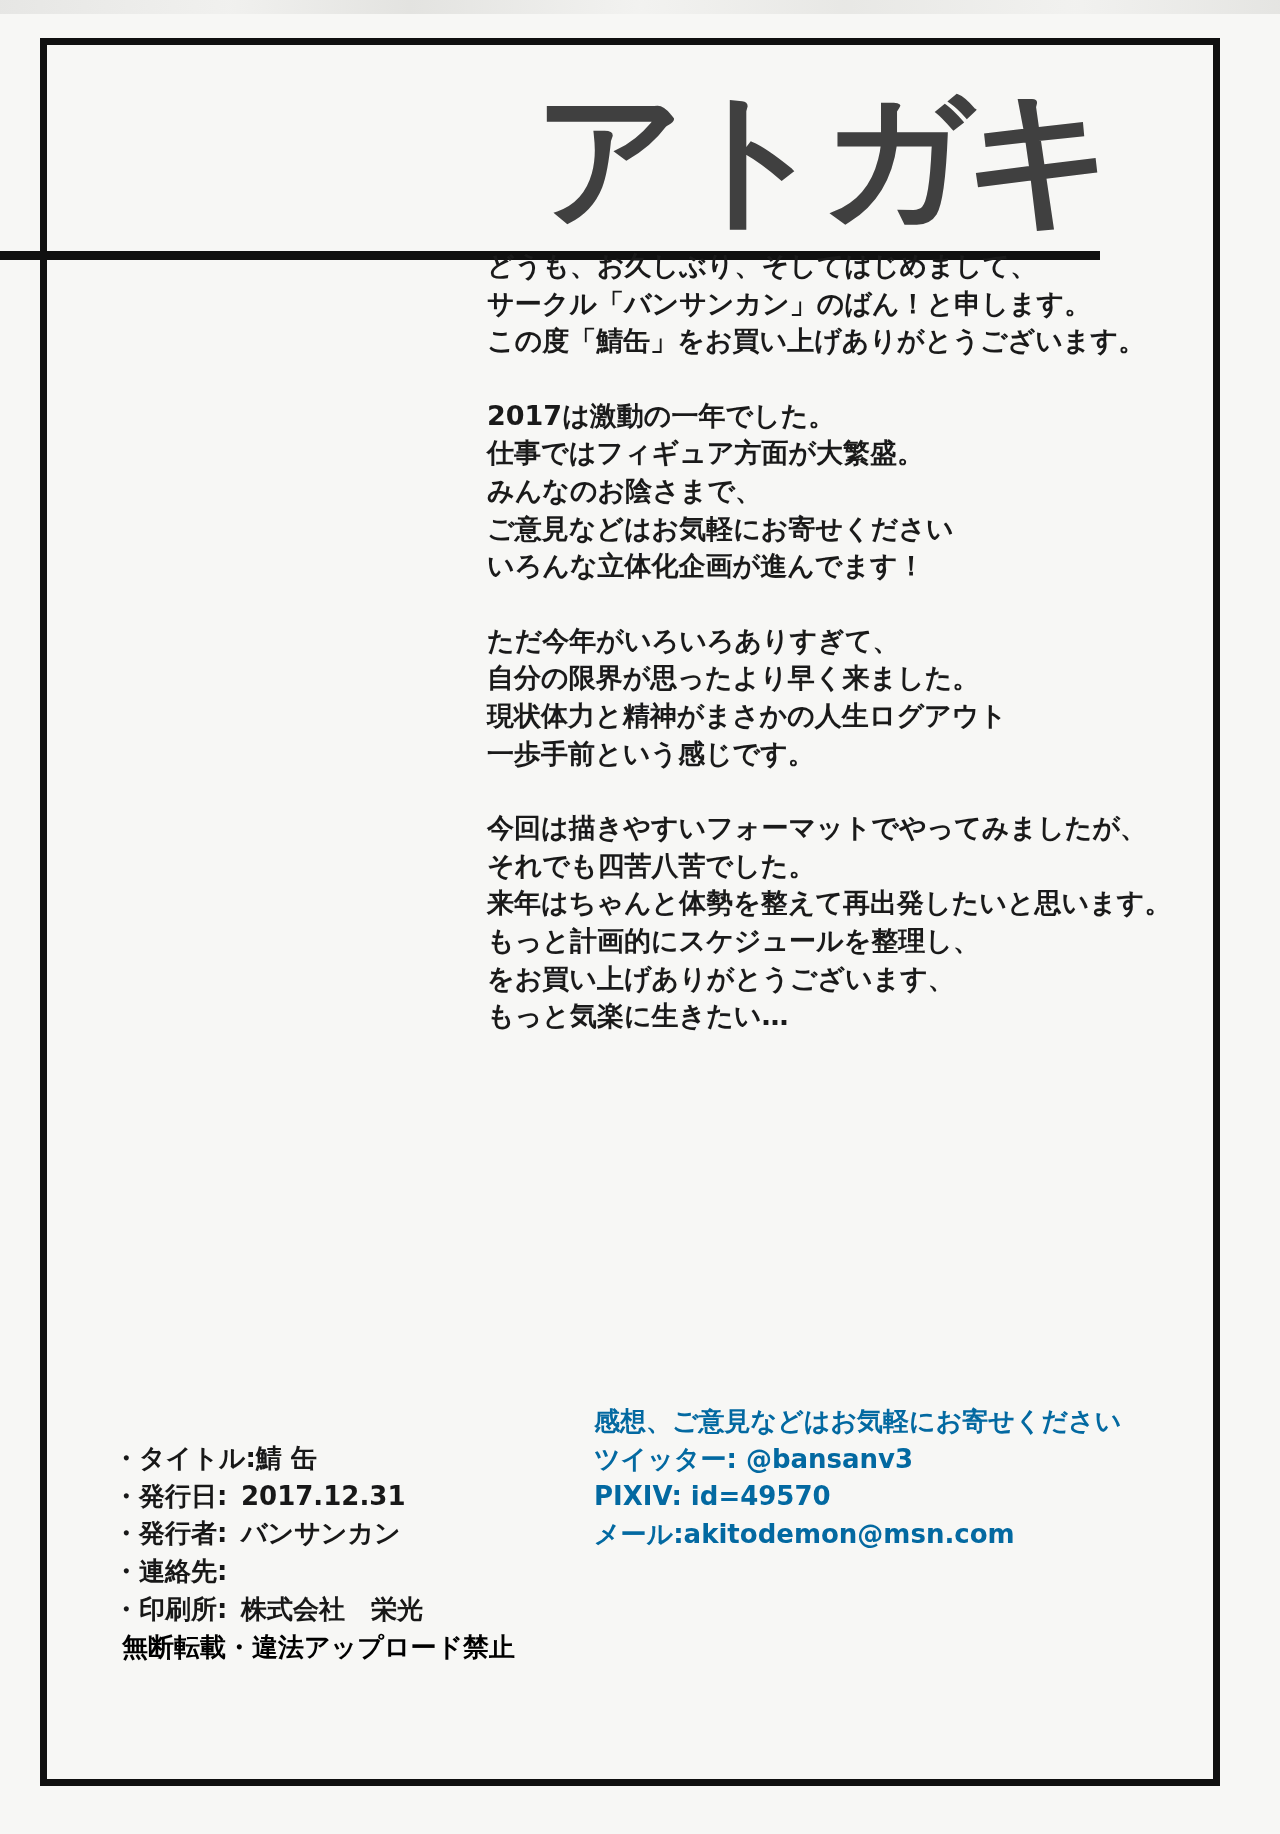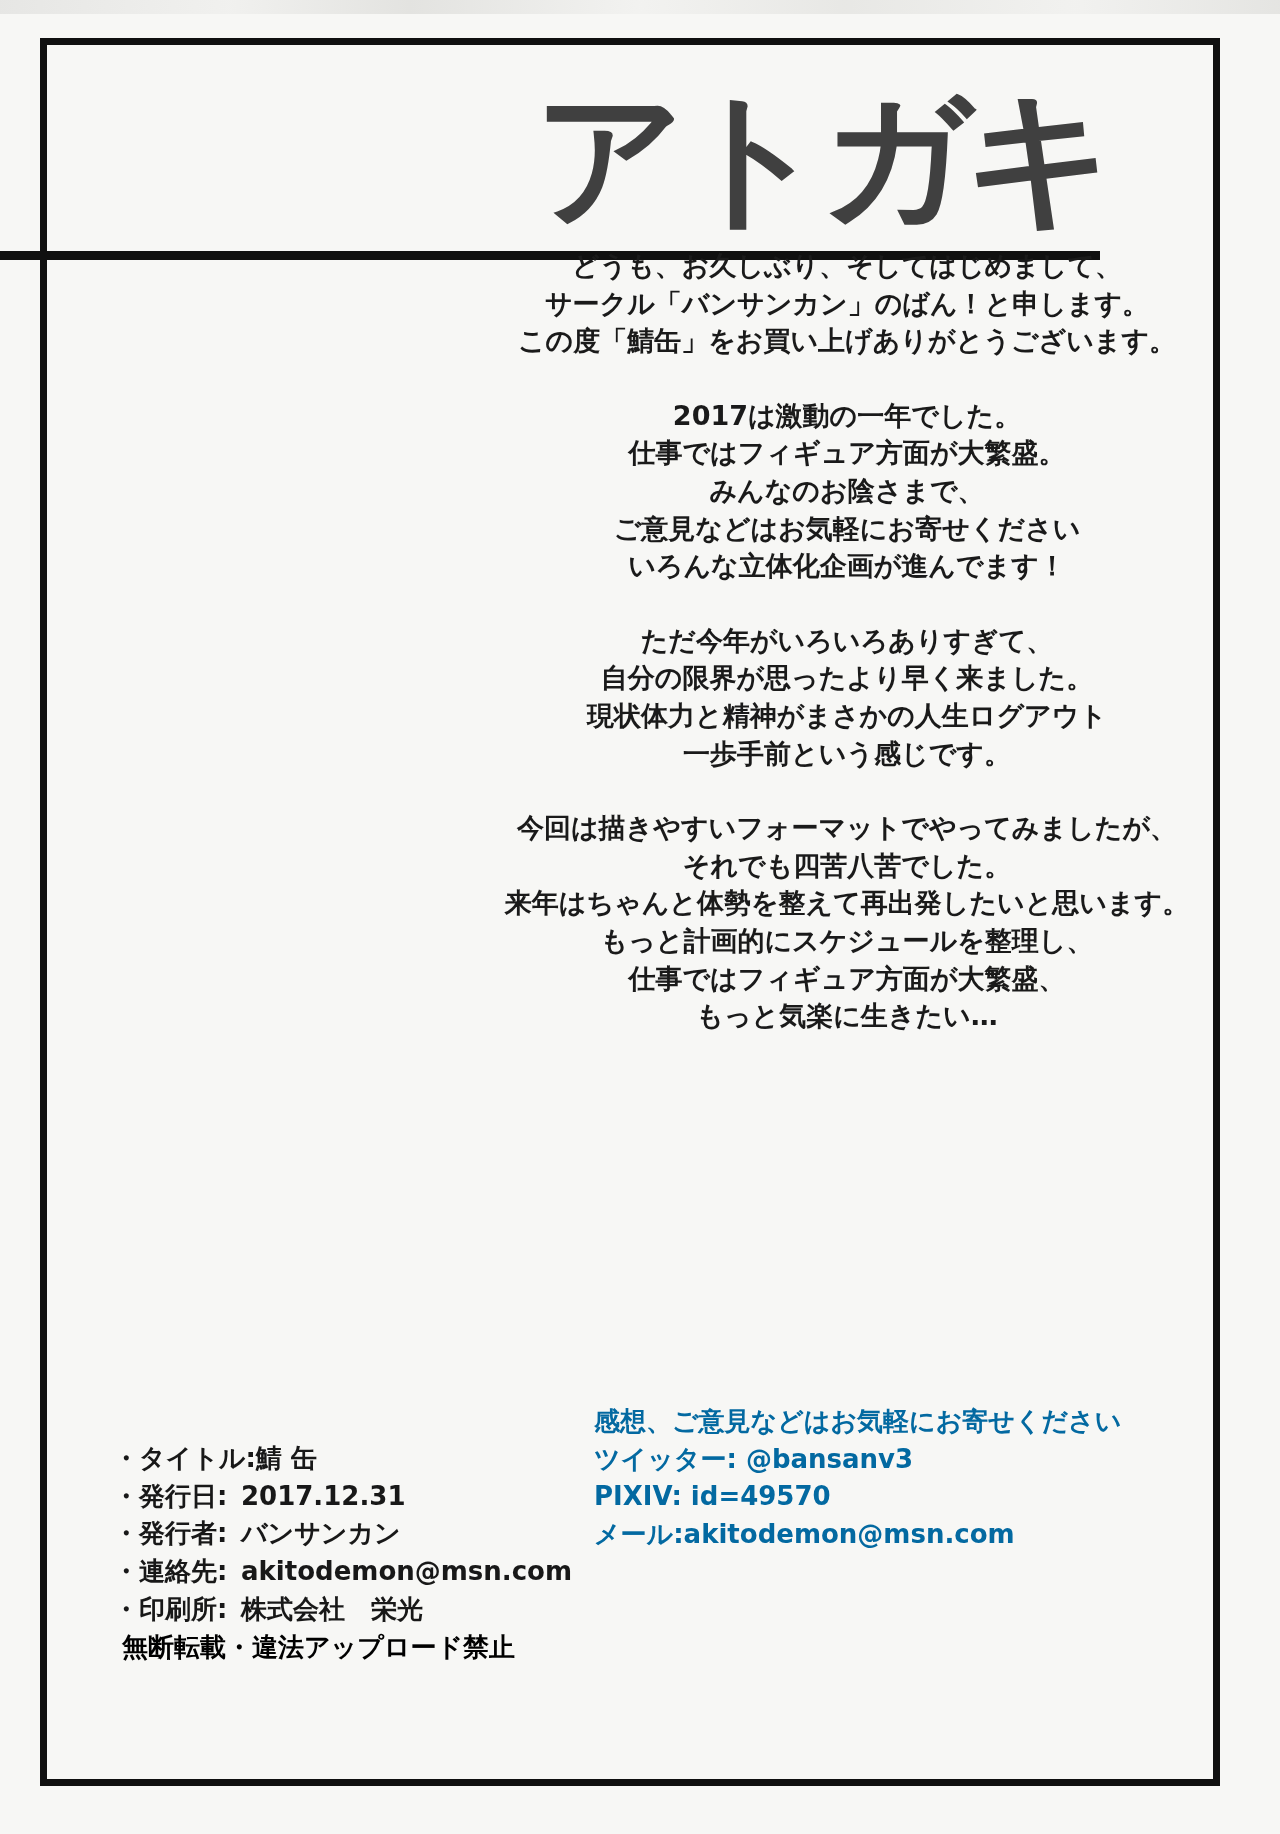--- a/index.html
+++ b/index.html
@@ -30,21 +30,21 @@
     font-size:148px;font-weight:900;line-height:1.0;
     letter-spacing:-8px;text-align:right;
     color:#404040;white-space:nowrap;
   }
   .body-text{
     position:absolute;left:487px;top:247px;width:720px;
     font-size:27px;font-weight:700;line-height:37.6px;
     color:#1a1a1a;
   }
   .para{margin:0 0 37px 0;padding:0;}
-  .line{display:block;white-space:pre;text-align:center;}
+  .line{display:block;white-space:pre;}
   .colophon-left{
     position:absolute;left:113px;top:1403px;
     font-size:26px;font-weight:700;line-height:37.7px;
     color:#181818;
     margin-top:37px;
   }
   .colophon-row{display:flex;white-space:pre;}
   .lbl{min-width:128px;}
   .colophon-right{
     position:absolute;left:594px;top:1403px;
@@ -83,28 +83,28 @@
       <span class="line">ただ今年がいろいろありすぎて、</span>
       <span class="line">自分の限界が思ったより早く来ました。</span>
       <span class="line">現状体力と精神がまさかの人生ログアウト</span>
       <span class="line">一歩手前という感じです。</span>
     </p>
     <p class="para">
       <span class="line">今回は描きやすいフォーマットでやってみましたが、</span>
       <span class="line">それでも四苦八苦でした。</span>
       <span class="line">来年はちゃんと体勢を整えて再出発したいと思います。</span>
       <span class="line">もっと計画的にスケジュールを整理し、</span>
-      <span class="line">仕事ではフィギュア方面が大繁盛、</span>
+      <span class="line">をお買い上げありがとうございます、</span>
       <span class="line">もっと気楽に生きたい…</span>
     </p>
   </div>
 
 <div class="colophon-left">
     <div class="colophon-row"><span class="lbl">・タイトル:</span><span class="val">鯖 缶</span></div>
     <div class="colophon-row"><span class="lbl">・発行日:</span><span class="val">2017.12.31</span></div>
     <div class="colophon-row"><span class="lbl">・発行者:</span><span class="val">バンサンカン</span></div>
-    <div class="colophon-row"><span class="lbl">・連絡先:</span><span class="val">akitodemon@msn.com</span></div>
+    <div class="colophon-row"><span class="lbl">・連絡先:</span></div>
     <div class="colophon-row"><span class="lbl">・印刷所:</span><span class="val">株式会社　栄光</span></div>
   </div>
 
 <div class="colophon-right"><div>感想、ご意見などはお気軽にお寄せください</div><div>ツイッター: @bansanv3</div><div>PIXIV: id=49570</div><div>メール:akitodemon@msn.com</div></div>
 
 <div class="notice">無断転載・違法アップロード禁止</div>
 
 </body></html>

